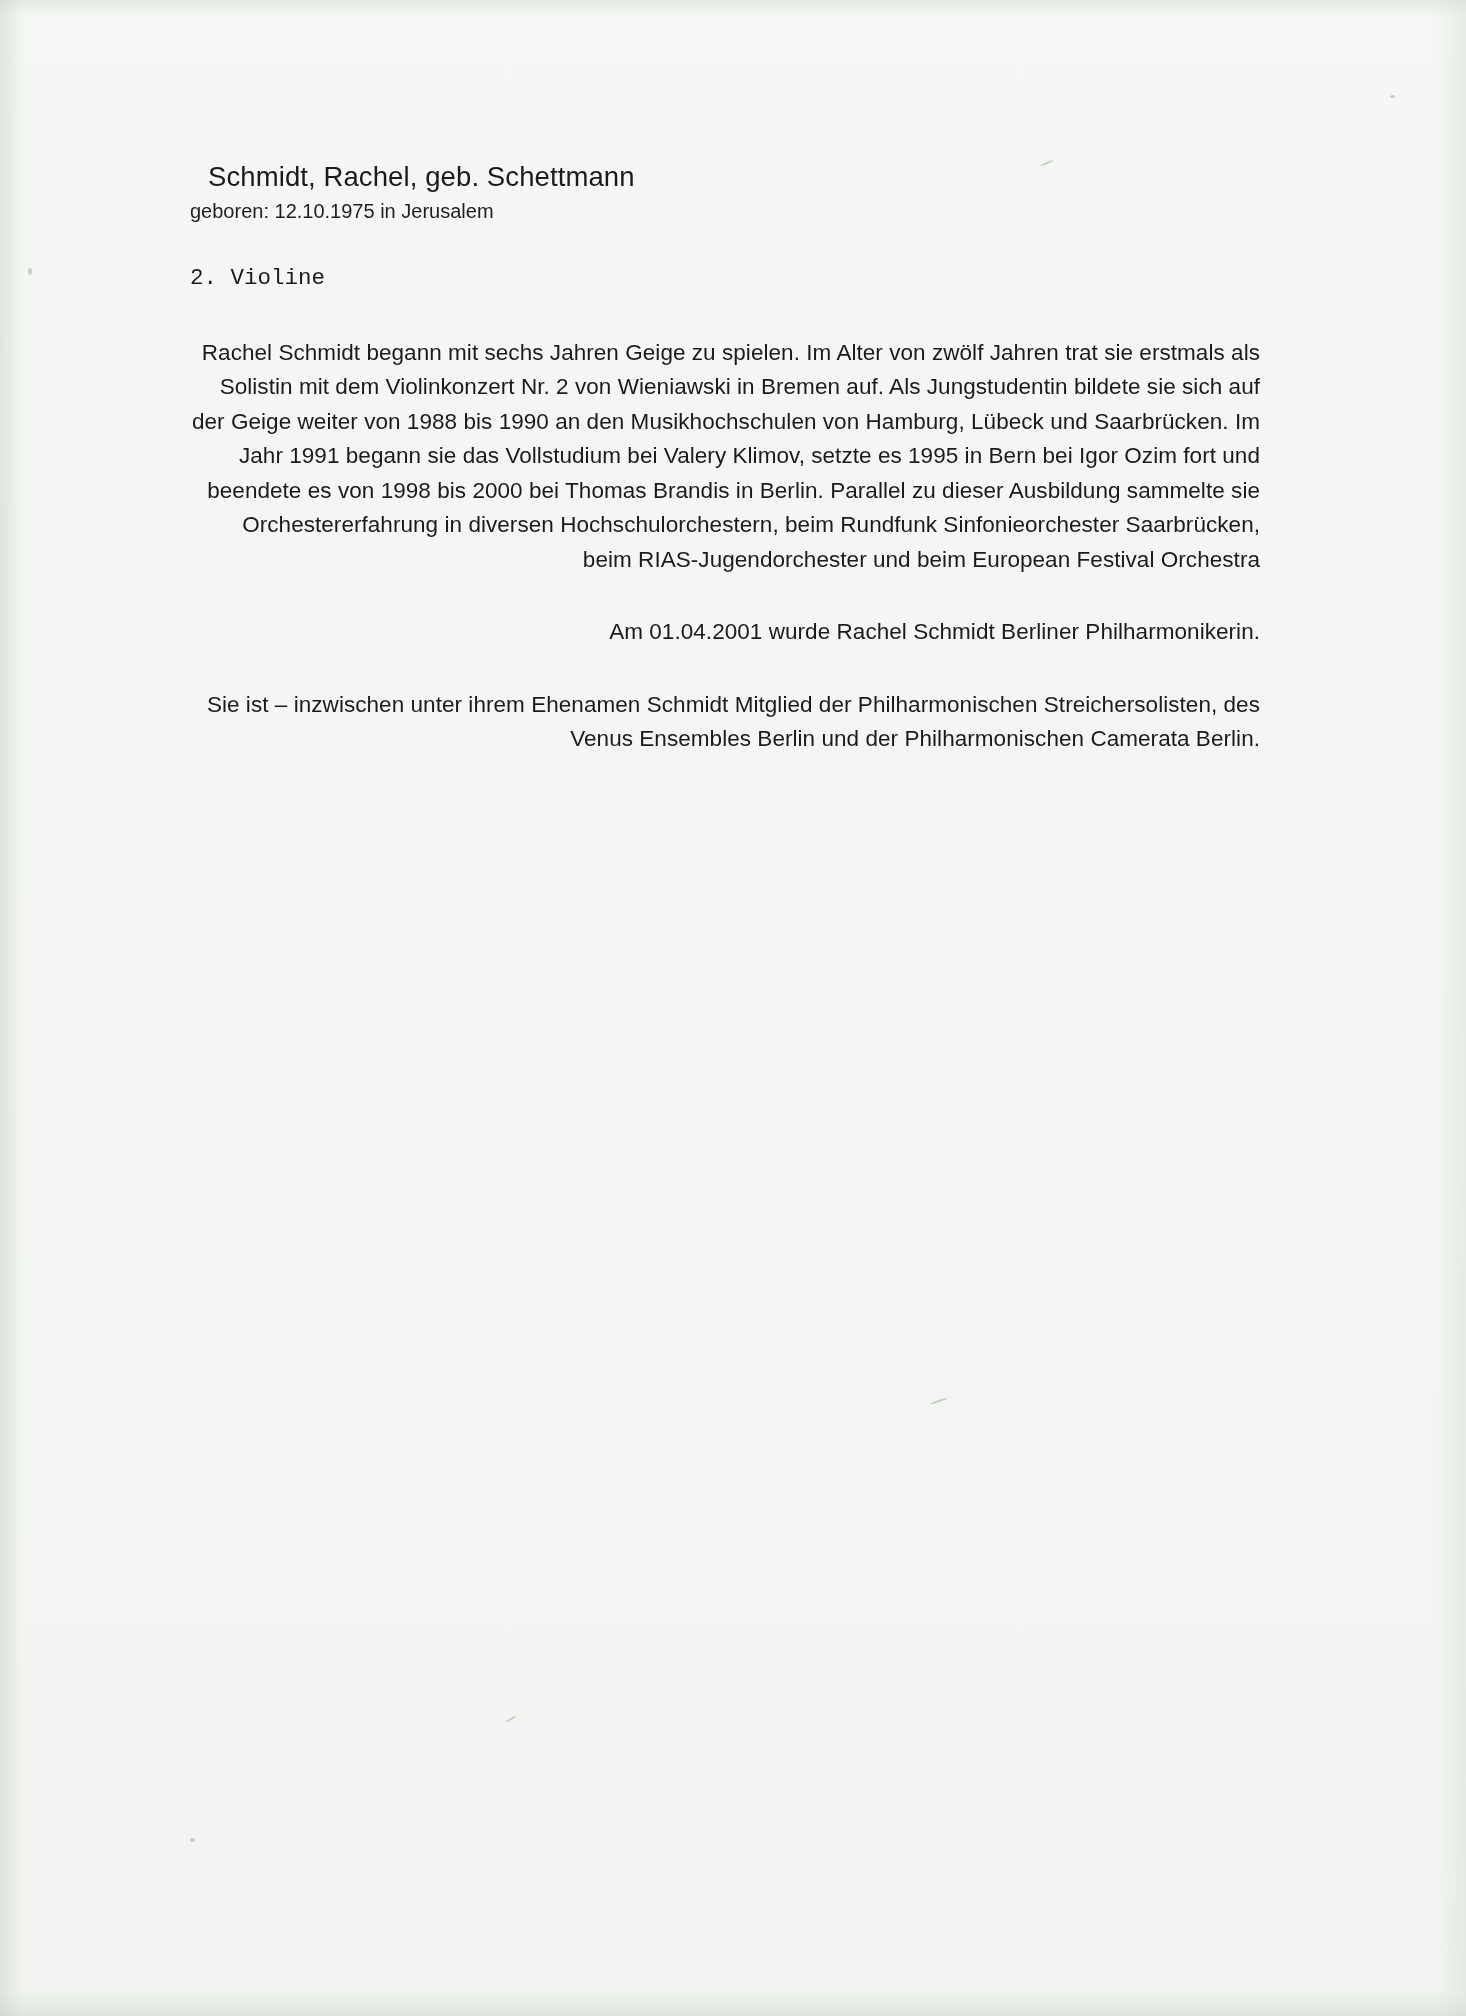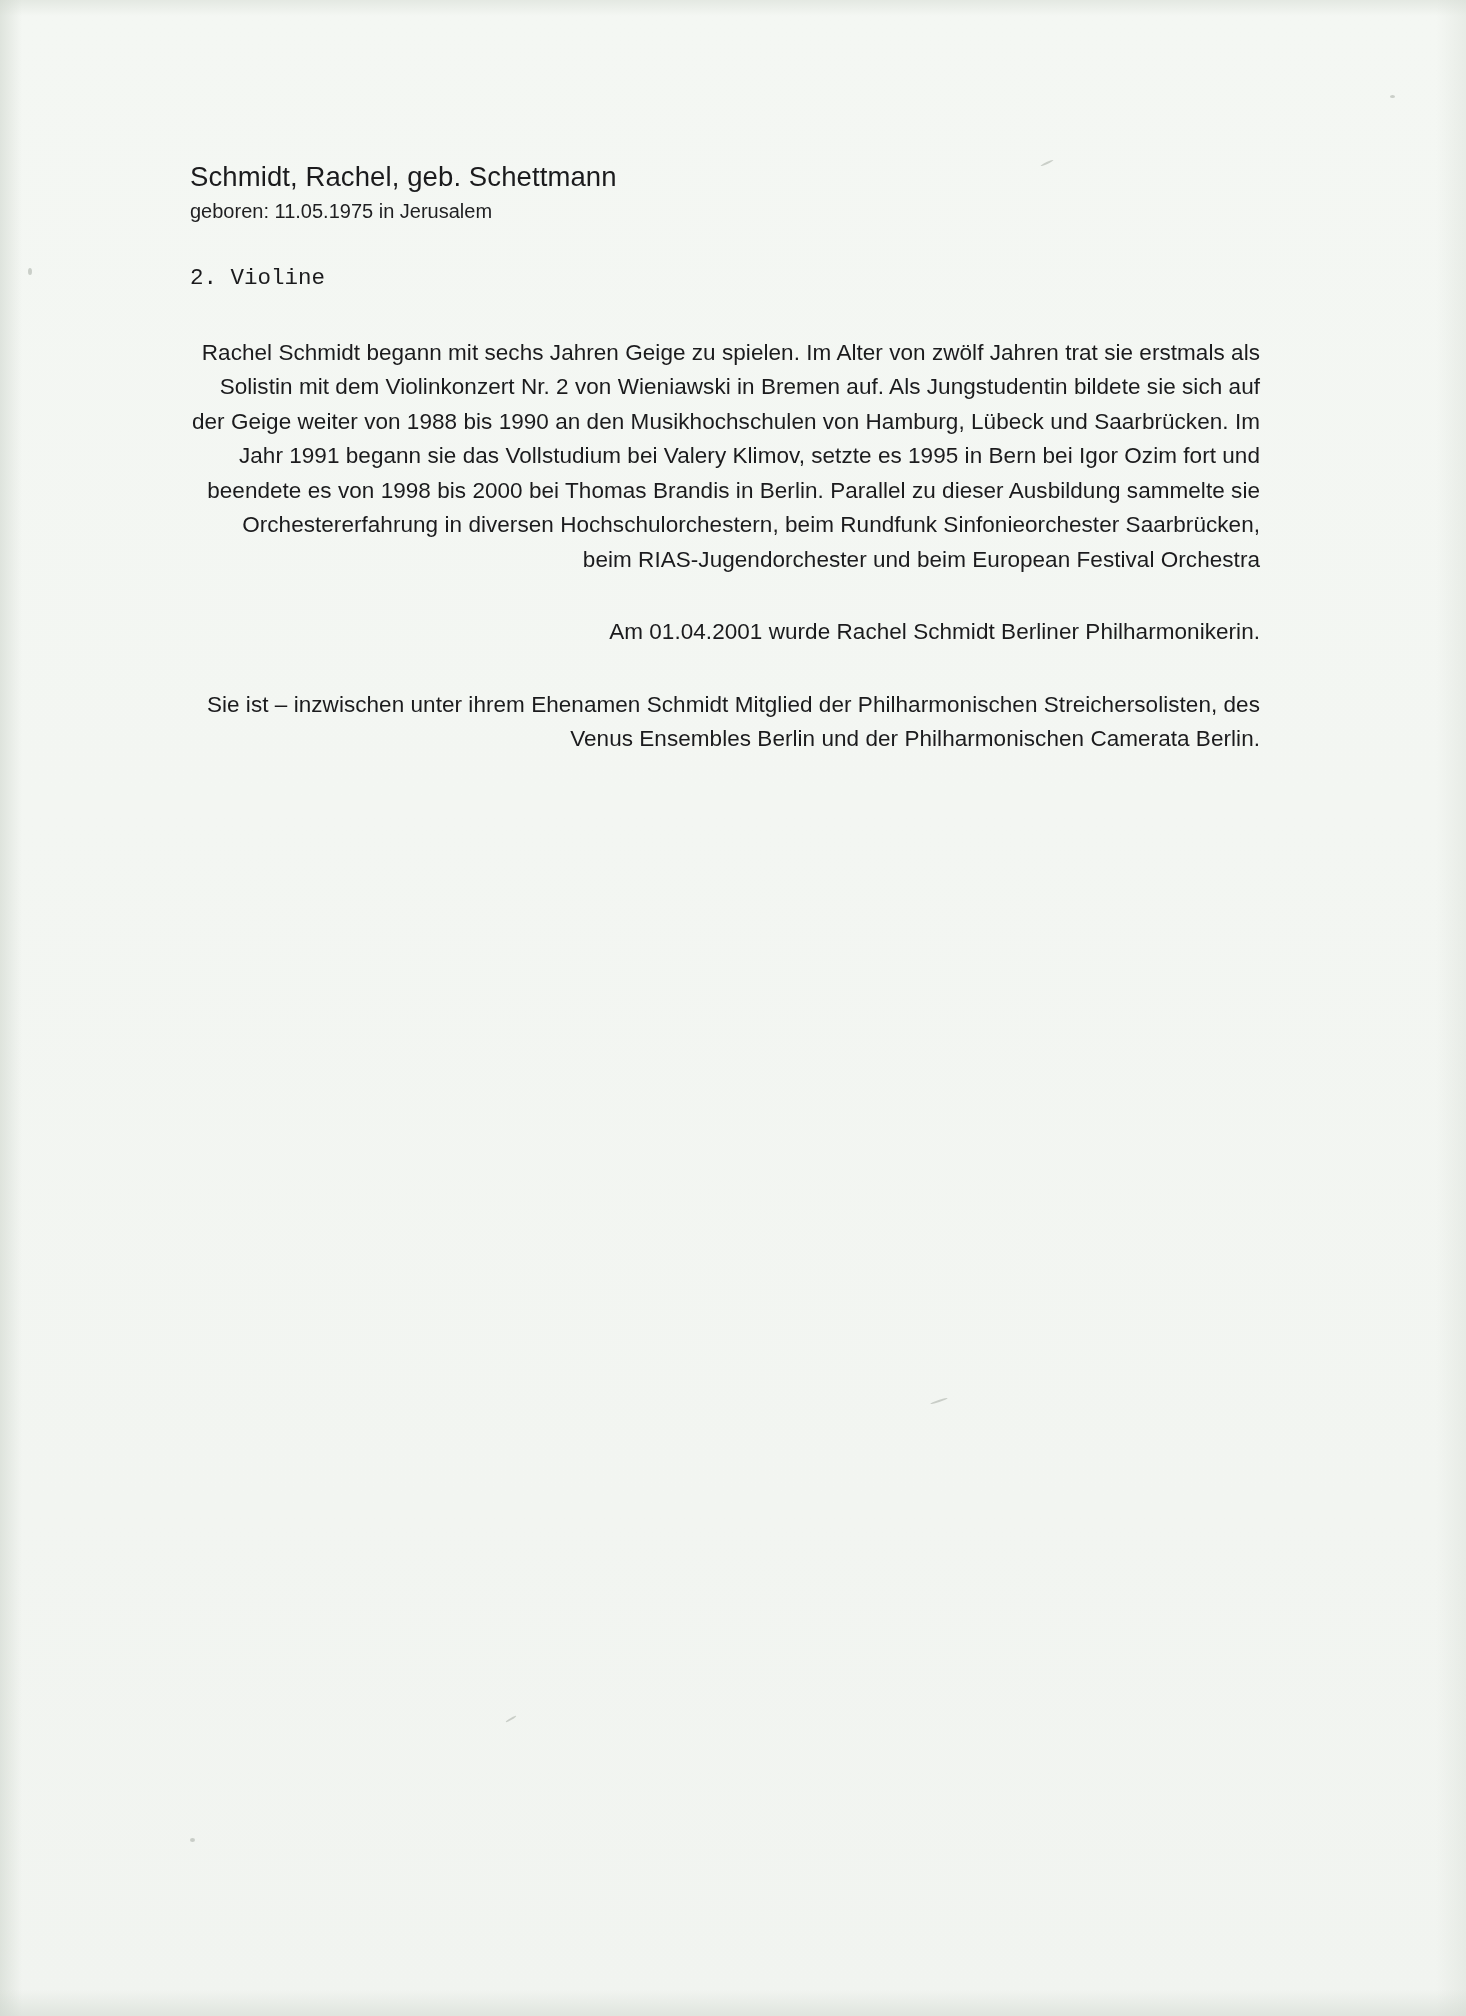--- a/index.html
+++ b/index.html
@@ -56,21 +56,21 @@
     top: 160px;
     width: 1070px;
     color: #1d1d1f;
   }
 
   .doc-title {
     font-size: 27.5px;
     line-height: 1.25;
     font-weight: 400;
     letter-spacing: 0.1px;
-    margin: 0 0 4px 0;
+    margin: 0 0 4px 18px;
     color: #1b1b1d;
   }
   .doc-subtitle {
     font-size: 20px;
     line-height: 1.3;
     margin: 0 0 40px 0;
     color: #1f1f21;
   }
   .doc-role {
     font-size: 22.5px;
@@ -113,21 +113,21 @@
   <div class="speck" style="left:28px; top:268px; width:4px; height:7px;"></div>
   <div class="speck" style="left:1040px; top:162px; width:14px; height:2px; transform:rotate(-25deg);"></div>
   <div class="speck" style="left:930px; top:1400px; width:18px; height:2px; transform:rotate(-18deg);"></div>
   <div class="speck" style="left:505px; top:1718px; width:12px; height:2px; transform:rotate(-30deg);"></div>
   <div class="speck" style="left:190px; top:1838px; width:5px; height:4px;"></div>
 
   <div class="content">
 
     <h1 class="doc-title">Schmidt, Rachel, geb. Schettmann</h1>
 
-    <p class="doc-subtitle">geboren: 11.05.1975 in Jerusalem</p>
+    <p class="doc-subtitle">geboren: 12.10.1975 in Jerusalem</p>
 
     <p class="doc-role">2. Violine</p>
 
     <p class="doc-para">Rachel Schmidt begann mit sechs Jahren Geige zu spielen. Im Alter von zwölf Jahren trat sie erstmals als Solistin mit dem Violinkonzert Nr. 2 von Wieniawski in Bremen auf. Als Jungstudentin bildete sie sich auf der Geige weiter von 1988 bis 1990 an den Musikhochschulen von Hamburg, Lübeck und Saarbrücken. Im Jahr 1991 begann sie das Vollstudium bei Valery Klimov, setzte es 1995 in Bern bei Igor Ozim fort und beendete es von 1998 bis 2000 bei Thomas Brandis in Berlin. Parallel zu dieser Ausbildung sammelte sie Orchestererfahrung in diversen Hochschulorchestern, beim Rundfunk Sinfonieorchester Saarbrücken, beim RIAS-Jugendorchester und beim European Festival Orchestra</p>
 
     <p class="doc-para">Am 01.04.2001 wurde Rachel Schmidt  Berliner Philharmonikerin.</p>
 
     <p class="doc-para">Sie ist – inzwischen unter ihrem Ehenamen Schmidt Mitglied der Philharmonischen Streichersolisten, des Venus Ensembles Berlin und der Philharmonischen Camerata Berlin.</p>
 
   </div>

